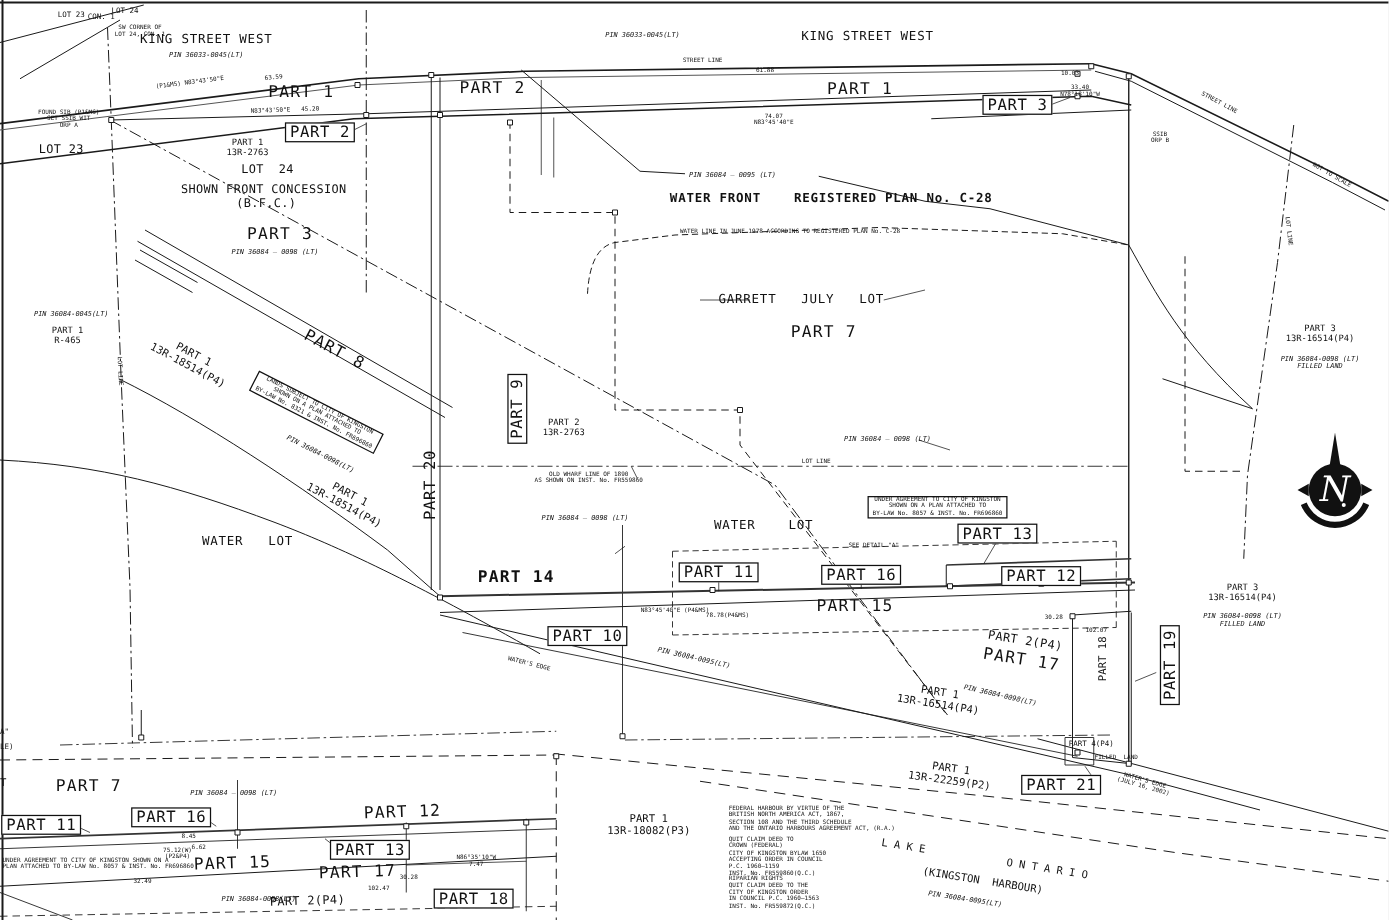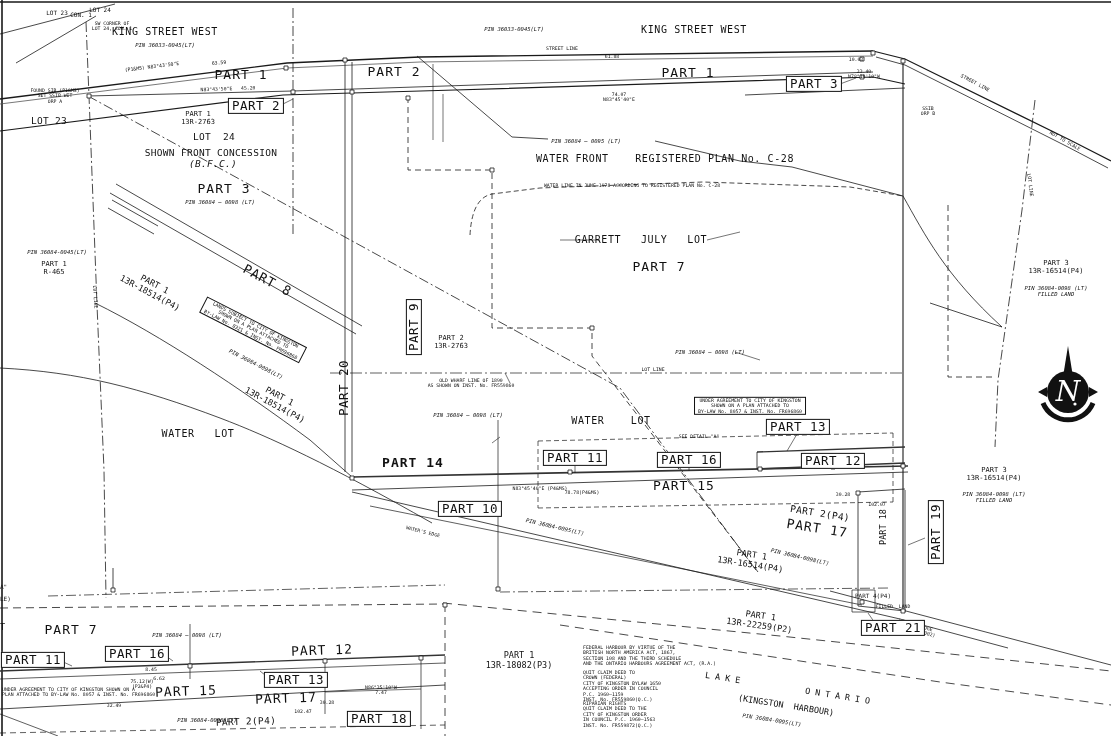--- a/index.html
+++ b/index.html
@@ -132,39 +132,39 @@
       <div class="lbl micro" style="left: 152px; top: 67px; transform: translate(-50%, -50%) rotate(-7deg);">(P1&amp;MS) N83°43'50"E</div>
       <div class="lbl micro" style="left: 219px; top: 63px; transform: translate(-50%, -50%) rotate(-5deg);">63.59</div>
       <div class="lbl big" style="left: 241px; top: 75px; transform: translate(-50%, -50%);">PART 1</div>
       <div class="lbl micro" style="left: 228px; top: 89px; transform: translate(-50%, -50%) rotate(-2deg);">N83°43'50"E   45.20</div>
       <div class="lbl micro" style="left: 55px; top: 96px; transform: translate(-50%, -50%);"><div>FOUND SIB (P1&amp;MS)</div><div>SET SSIB WIT</div><div>ORP A</div></div>
       <div class="lbl med box" style="left: 256px; top: 106px; transform: translate(-50%, -50%);">PART 2</div>
       <div class="lbl sm7" style="left: 198px; top: 119px; transform: translate(-50%, -50%);"><div>PART 1</div><div>13R-2763</div></div>
       <div class="lbl med9" style="left: 49px; top: 121px; transform: translate(-50%, -50%);">LOT 23</div>
       <div class="lbl med9" style="left: 214px; top: 137px; transform: translate(-50%, -50%);">LOT  24</div>
       <div class="lbl med9" style="left: 211px; top: 153px; transform: translate(-50%, -50%);">SHOWN FRONT CONCESSION</div>
-      <div class="lbl med9" style="left: 213px; top: 164px; transform: translate(-50%, -50%); font-style: italic;">(B.F.C.)</div>
+      <div class="lbl med9" style="left: 213px; top: 164px; transform: translate(-50%, -50%);">(B.F.C.)</div>
       <div class="lbl big" style="left: 224px; top: 189px; transform: translate(-50%, -50%);">PART 3</div>
       <div class="lbl pin" style="left: 220px; top: 202px; transform: translate(-50%, -50%);">PIN 36084 — 0098 (LT)</div>
       <div class="lbl micro" style="left: 95px; top: 297px; transform: translate(-50%, -50%) rotate(87deg);">LOT LINE</div>
       <div class="lbl big" style="left: 394px; top: 72px; transform: translate(-50%, -50%);">PART 2</div>
       <div class="lbl street" style="left: 694px; top: 30px; transform: translate(-50%, -50%);">KING STREET WEST</div>
       <div class="lbl pin" style="left: 514px; top: 29px; transform: translate(-50%, -50%);">PIN 36033-0045(LT)</div>
       <div class="lbl micro" style="left: 562px; top: 49px; transform: translate(-50%, -50%);">STREET LINE</div>
       <div class="lbl big" style="left: 688px; top: 73px; transform: translate(-50%, -50%);">PART 1</div>
       <div class="lbl micro" style="left: 612px; top: 57px; transform: translate(-50%, -50%);">61.88</div>
       <div class="lbl micro" style="left: 619px; top: 97px; transform: translate(-50%, -50%);"><div>74.07</div><div>N83°45'40"E</div></div>
       <div class="lbl med box" style="left: 814px; top: 84px; transform: translate(-50%, -50%);">PART 3</div>
       <div class="lbl micro" style="left: 928px; top: 111px; transform: translate(-50%, -50%);"><div>SSIB</div><div>ORP B</div></div>
       <div class="lbl micro" style="left: 856px; top: 60px; transform: translate(-50%, -50%);">10.03</div>
       <div class="lbl micro" style="left: 864px; top: 74px; transform: translate(-50%, -50%);"><div>33.40</div><div>N78°18'10"W</div></div>
       <div class="lbl micro" style="left: 975px; top: 83px; transform: translate(-50%, -50%) rotate(28deg);">STREET LINE</div>
       <div class="lbl micro" style="left: 1065px; top: 141px; transform: translate(-50%, -50%) rotate(30deg);">NOT TO SCALE</div>
       <div class="lbl micro" style="left: 1030px; top: 185px; transform: translate(-50%, -50%) rotate(83deg);">LOT LINE</div>
-      <div class="lbl street" style="left: 665px; top: 159px; transform: translate(-50%, -50%);">WATER FRONT    REGISTERED PLAN No. C-28</div>
+      <div class="lbl street" style="left: 665px; top: 159px; transform: translate(-50%, -50%); font-weight: bold;">WATER FRONT    REGISTERED PLAN No. C-28</div>
       <div class="lbl pin" style="left: 586px; top: 141px; transform: translate(-50%, -50%);">PIN 36084 — 0095 (LT)</div>
       <div class="lbl micro" style="left: 632px; top: 186px; transform: translate(-50%, -50%);">WATER LINE IN JUNE 1978 ACCORDING TO REGISTERED PLAN No. C-28</div>
       <div class="lbl street" style="left: 641px; top: 240px; transform: translate(-50%, -50%);">GARRETT   JULY   LOT</div>
       <div class="lbl big" style="left: 659px; top: 267px; transform: translate(-50%, -50%);">PART 7</div>
       <div class="lbl sm7" style="left: 54px; top: 269px; transform: translate(-50%, -50%);"><div>PART 1</div><div>R-465</div></div>
       <div class="lbl pin" style="left: 57px; top: 252px; transform: translate(-50%, -50%);">PIN 36084-0045(LT)</div>
       <div class="lbl big" style="left: 267px; top: 281px; transform: translate(-50%, -50%) rotate(28deg);">PART 8</div>
       <div class="lbl small" style="left: 152px; top: 289px; transform: translate(-50%, -50%) rotate(28deg);"><div>PART 1</div><div>13R-18514(P4)</div></div>
       <div class="lbl micro box" style="left: 253px; top: 330px; transform: translate(-50%, -50%) rotate(27deg);"><div>LANDS SUBJECT TO CITY OF KINGSTON</div><div>SHOWN ON A PLAN ATTACHED TO</div><div>BY-LAW No. 8321 &amp; INST. No. FR696860</div></div>
       <div class="lbl pin" style="left: 256px; top: 364px; transform: translate(-50%, -50%) rotate(27deg);">PIN 36084-0098(LT)</div>
@@ -199,21 +199,21 @@
       <div class="lbl big" style="left: 817px; top: 529px; transform: translate(-50%, -50%) rotate(9deg);">PART 17</div>
       <div class="lbl small" style="left: 884px; top: 527px; transform: translate(-50%, -50%) rotate(-90deg);">PART 18</div>
       <div class="lbl small" style="left: 751px; top: 560px; transform: translate(-50%, -50%) rotate(9deg);"><div>PART 1</div><div>13R-16514(P4)</div></div>
       <div class="lbl pin" style="left: 555px; top: 527px; transform: translate(-50%, -50%) rotate(13deg);">PIN 36084-0095(LT)</div>
       <div class="lbl pin" style="left: 800px; top: 557px; transform: translate(-50%, -50%) rotate(13deg);">PIN 36084-0098(LT)</div>
       <div class="lbl micro" style="left: 843px; top: 495px; transform: translate(-50%, -50%);">30.28</div>
       <div class="lbl micro" style="left: 877px; top: 505px; transform: translate(-50%, -50%);">102.07</div>
       <div class="lbl tiny" style="left: 873px; top: 596px; transform: translate(-50%, -50%);">PART 4(P4)</div>
       <div class="lbl micro" style="left: 893px; top: 607px; transform: translate(-50%, -50%);">FILLED  LAND</div>
       <div class="lbl micro" style="left: 915px; top: 628px; transform: translate(-50%, -50%) rotate(16deg);"><div>WATER'S EDGE</div><div>(JULY 16, 2002)</div></div>
-      <div class="lbl med box" style="left: 849px; top: 628px; transform: translate(-50%, -50%); margin-left: 44px;">PART 21</div>
+      <div class="lbl med box" style="left: 849px; top: 628px; transform: translate(-50%, -50%);">PART 21</div>
       <div class="lbl small" style="left: 760px; top: 621px; transform: translate(-50%, -50%) rotate(8deg);"><div>PART 1</div><div>13R-22259(P2)</div></div>
       <div class="lbl small" style="left: 519px; top: 661px; transform: translate(-50%, -50%);"><div>PART 1</div><div>13R-18082(P3)</div></div>
       <div class="lbl micro left" style="left: 583px; top: 656px; transform: translate(0px, -50%);"><div>FEDERAL HARBOUR BY VIRTUE OF THE</div><div>BRITISH NORTH AMERICA ACT, 1867,</div><div>SECTION 108 AND THE THIRD SCHEDULE</div><div>AND THE ONTARIO HARBOURS AGREEMENT ACT, (R.A.)</div></div>
       <div class="lbl micro left" style="left: 583px; top: 686px; transform: translate(0px, -50%);"><div>QUIT CLAIM DEED TO</div><div>CROWN (FEDERAL)</div><div>CITY OF KINGSTON BYLAW 1650</div><div>ACCEPTING ORDER IN COUNCIL</div><div>P.C. 1960—1159</div><div>INST. No. FR559860(Q.C.)</div></div>
       <div class="lbl micro left" style="left: 583px; top: 715px; transform: translate(0px, -50%);"><div>RIPARIAN RIGHTS</div><div>QUIT CLAIM DEED TO THE</div><div>CITY OF KINGSTON ORDER</div><div>IN COUNCIL P.C. 1960—1563</div><div>INST. No. FR559872(Q.C.)</div></div>
       <div class="lbl lake" style="left: 790px; top: 689px; transform: translate(-50%, -50%) rotate(9deg);">LAKE      ONTARIO</div>
       <div class="lbl small" style="left: 786px; top: 706px; transform: translate(-50%, -50%) rotate(9deg);">(KINGSTON  HARBOUR)</div>
       <div class="lbl pin" style="left: 772px; top: 720px; transform: translate(-50%, -50%) rotate(9deg);">PIN 36084-0095(LT)</div>
       <div class="lbl tiny left" style="left: 0px; top: 587px; transform: translate(0px, -50%);">A"</div>
       <div class="lbl tiny left" style="left: 0px; top: 599px; transform: translate(0px, -50%);">LE)</div>

